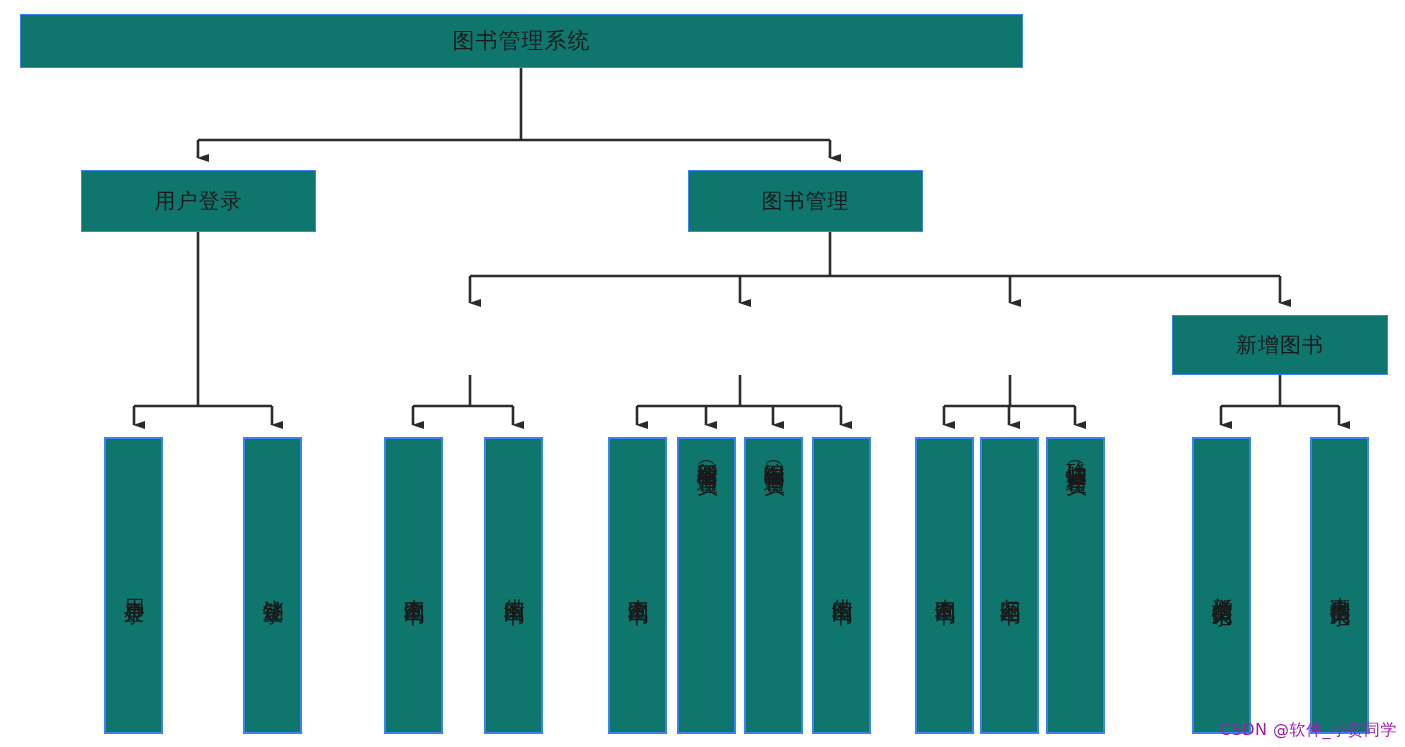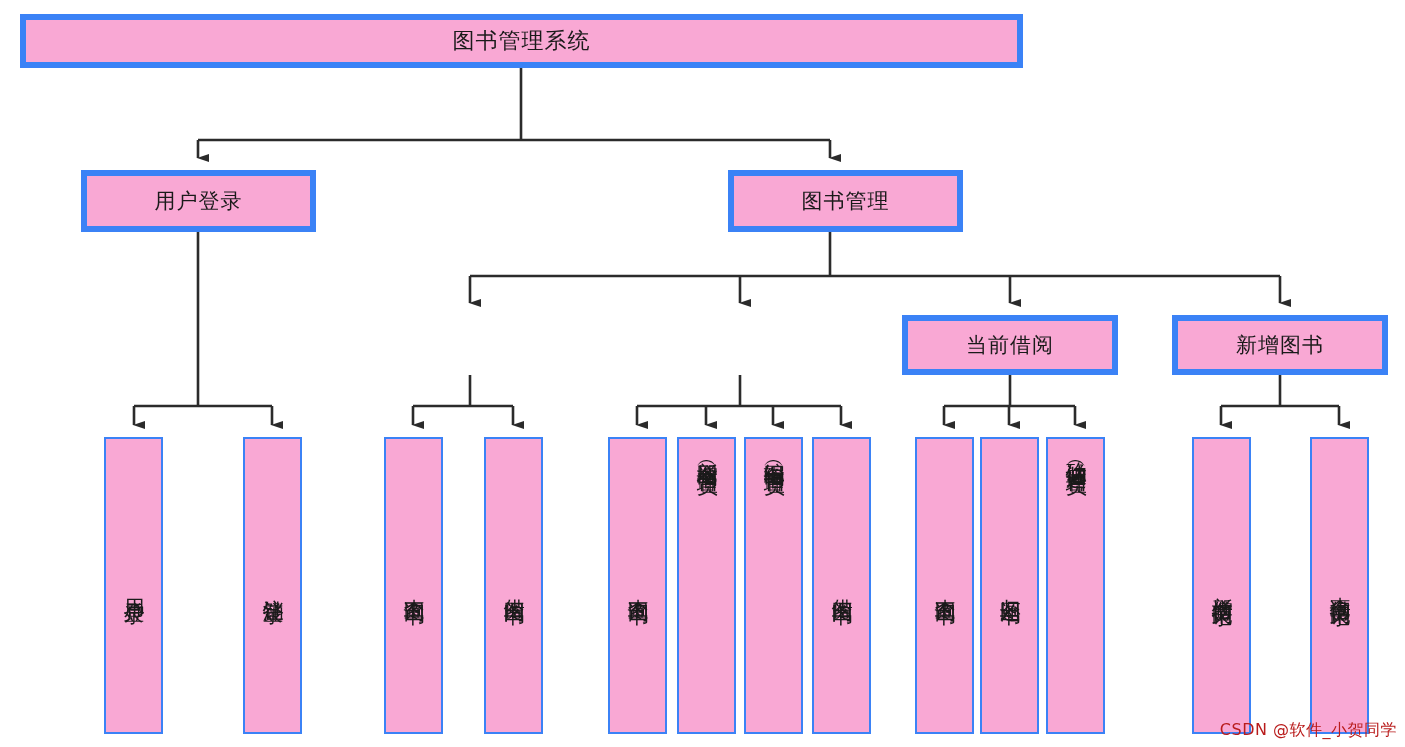--- a/index.html
+++ b/index.html
@@ -18,22 +18,22 @@
   svg.connectors{
     position:absolute;
     left:0; top:0;
     width:1405px;
     height:747px;
     pointer-events:none;
   }
   .node{
     position:absolute;
     box-sizing:border-box;
-    background:#f9a8d4;
-    border:6px solid #3b82f6;
+    background:#0f766e;
+    border:1px solid #3b82f6;
     display:flex;
     align-items:center;
     justify-content:center;
     text-align:right;
   }
   .node .label{
     font-size:21px;
     line-height:1.25;
     letter-spacing:1px;
     color:#1a1a1a;
@@ -59,21 +59,21 @@
   }
   .node.leaf.short{
     align-items:center;
     padding-top:0;
   }
   .watermark{
     position:absolute;
     right:8px;
     bottom:6px;
     font-size:16px;
-    color:#b91c1c;
+    color:#a21caf;
     letter-spacing:0.5px;
     white-space:nowrap;
     user-select:none;
   }
 </style>
 </head>
 <body>
 
 <div id="canvas">
 
@@ -127,27 +127,24 @@
     </g>
   </svg>
 
   <div class="node root" style="left:20px; top:14px; width:1003px; height:54px;">
     <span class="label">图书管理系统</span>
   </div>
 
   <div class="node" style="left:81px; top:170px; width:235px; height:62px;">
     <span class="label">用户登录</span>
   </div>
-  <div class="node" style="left:728px; top:170px; width:235px; height:62px;">
+  <div class="node" style="left:688px; top:170px; width:235px; height:62px;">
     <span class="label">图书管理</span>
   </div>
 
-  <div class="node" style="left:902px; top:315px; width:216px; height:60px;">
-    <span class="label">当前借阅</span>
-  </div>
   <div class="node" style="left:1172px; top:315px; width:216px; height:60px;">
     <span class="label">新增图书</span>
   </div>
 
   <div class="node leaf short" style="left:104px; top:437px; width:59px; height:297px;">
     <span class="label">用户登录</span>
   </div>
   <div class="node leaf short" style="left:243px; top:437px; width:59px; height:297px;">
     <span class="label">注销登录</span>
   </div>

